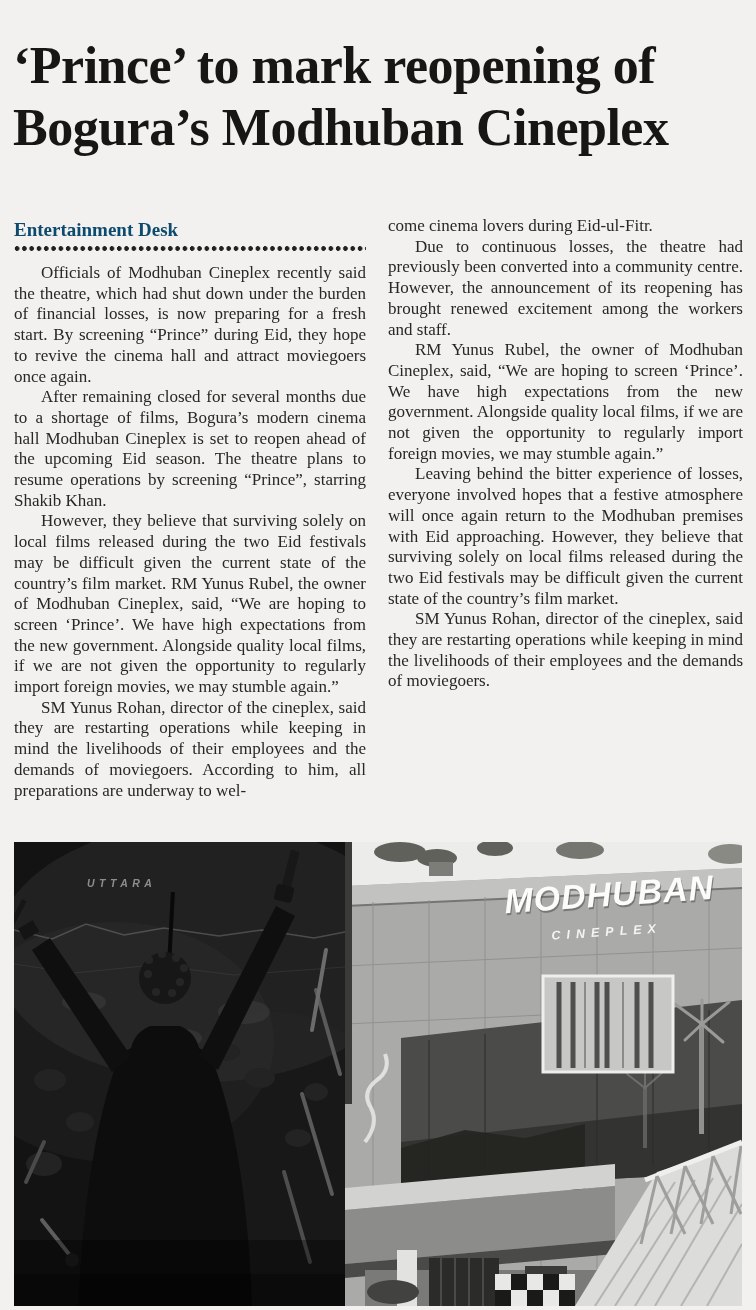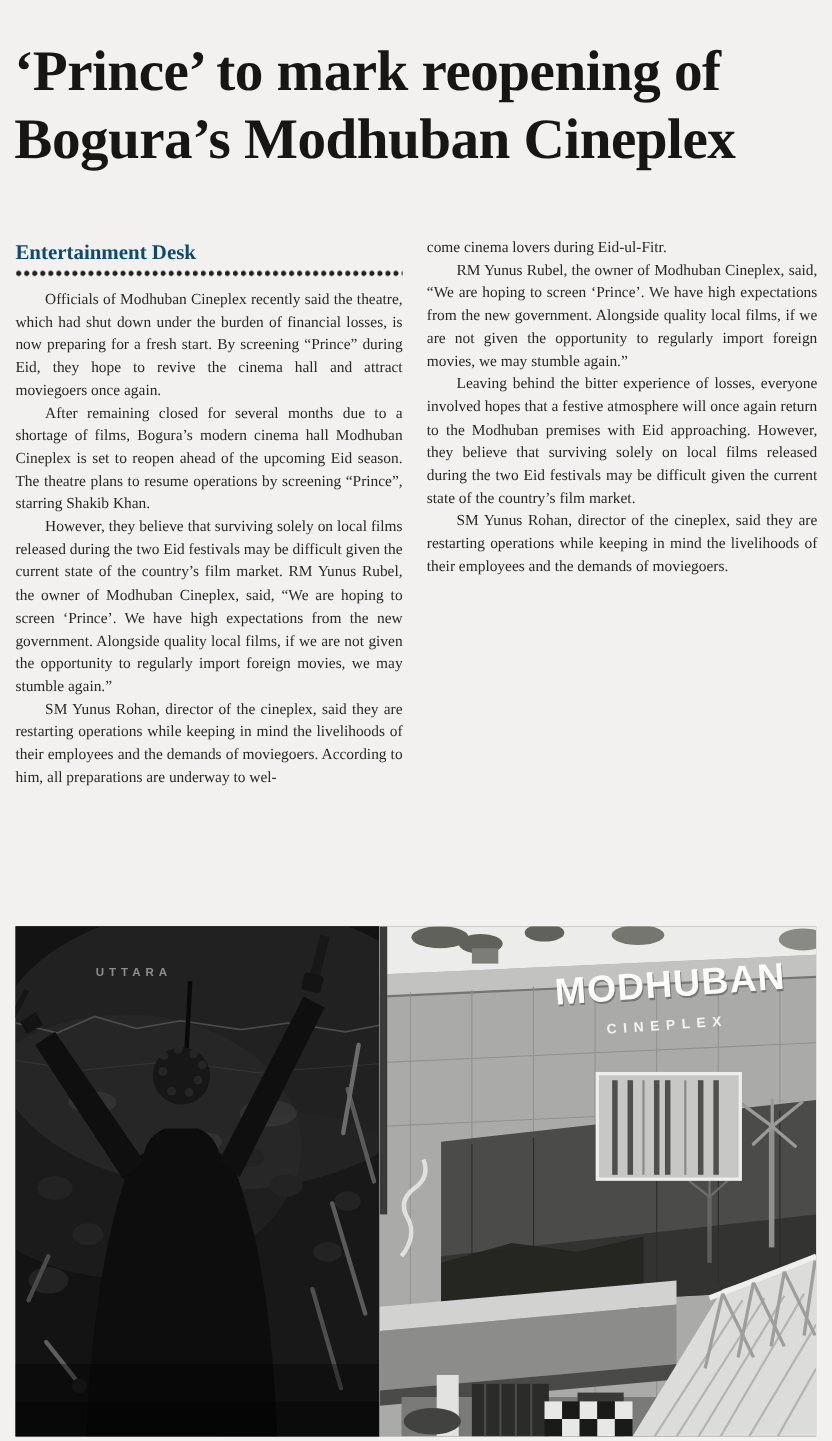--- a/index.html
+++ b/index.html
@@ -19,33 +19,33 @@
     position:absolute;left:14px;top:219px;width:352px;
     font-size:19px;font-weight:700;color:#0c4a6e;
   }
   .dotted-rule{
     position:absolute;left:14px;top:245px;width:352px;height:7px;
     background-image:radial-gradient(circle at 3px 3.5px,#22211d 2.1px,transparent 2.6px);
     background-size:7.3px 7px;background-repeat:repeat-x;
   }
   .col{
     position:absolute;
-    font-size:14px;line-height:20.7px;color:#292723;
+    font-size:17px;line-height:20.7px;color:#292723;
     text-align:justify;
     font-family:Liberation Serif, serif;
   }
   .col p{margin:0;text-indent:27px;}
   .col p.no-indent{text-indent:0;}
   .col-left{left:14px;top:263px;width:352px;}
   .col-right{left:388px;top:216px;width:355px;}
   .photos{
     position:absolute;left:14px;top:842px;width:728px;height:464px;
     display:flex;
   }
-  .photo{height:464px;overflow:hidden;}
+  .photo{height:464px;overflow:hidden;font-style:italic;}
   .photo-left{width:331px;background:#131313;}
   .photo-right{width:397px;background:#aaaaa8;}
   svg{display:block;}
 </style>
 </head>
 <body>
 
 <h1 class="headline">‘Prince’ to mark reopening of Bogura’s Modhuban Cineplex</h1>
 
 <div class="byline">Entertainment Desk</div>
@@ -53,20 +53,21 @@
 
 <div class="col col-left">
   <p>Officials of Modhuban Cineplex recently said the theatre, which had shut down under the burden of financial losses, is now preparing for a fresh start. By screening “Prince” during Eid, they hope to revive the cinema hall and attract moviegoers once again.</p>
   <p>After remaining closed for several months due to a shortage of films, Bogura’s modern cinema hall Modhuban Cineplex is set to reopen ahead of the upcoming Eid season. The theatre plans to resume operations by screening “Prince”, starring Shakib Khan.</p>
   <p>However, they believe that surviving solely on local films released during the two Eid festivals may be difficult given the current state of the country’s film market. RM Yunus Rubel, the owner of Modhuban Cineplex, said, “We are hoping to screen ‘Prince’. We have high expectations from the new government. Alongside quality local films, if we are not given the opportunity to regularly import foreign movies, we may stumble again.”</p>
   <p>SM Yunus Rohan, director of the cineplex, said they are restarting operations while keeping in mind the livelihoods of their employees and the demands of moviegoers. According to him, all preparations are underway to wel-</p>
 </div>
 
 <div class="col col-right">
   <p class="no-indent">come cinema lovers during Eid-ul-Fitr.</p>
+  <p>Due to continuous losses, the theatre had previously been converted into a community centre. However, the announcement of its reopening has brought renewed excitement among the workers and staff.</p>
   <p>RM Yunus Rubel, the owner of Modhuban Cineplex, said, “We are hoping to screen ‘Prince’. We have high expectations from the new government. Alongside quality local films, if we are not given the opportunity to regularly import foreign movies, we may stumble again.”</p>
   <p>Leaving behind the bitter experience of losses, everyone involved hopes that a festive atmosphere will once again return to the Modhuban premises with Eid approaching. However, they believe that surviving solely on local films released during the two Eid festivals may be difficult given the current state of the country’s film market.</p>
   <p>SM Yunus Rohan, director of the cineplex, said they are restarting operations while keeping in mind the livelihoods of their employees and the demands of moviegoers.</p>
 </div>
 
 <div class="photos">
 
   <div class="photo photo-left">
     <svg width="331" height="464" viewBox="0 0 331 464" xmlns="http://www.w3.org/2000/svg">
       <rect width="331" height="464" fill="#131313"></rect>

